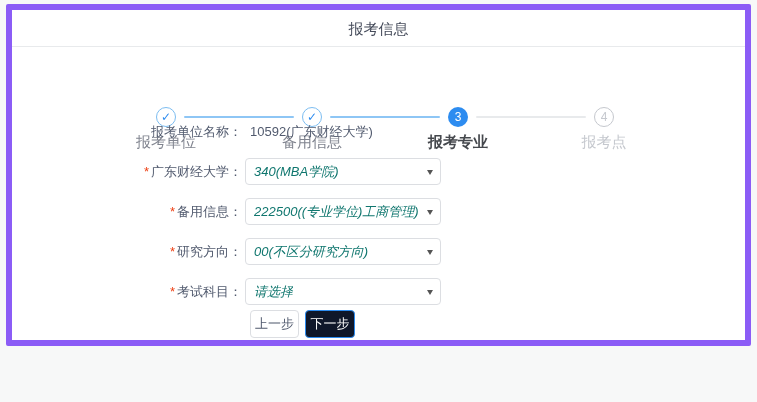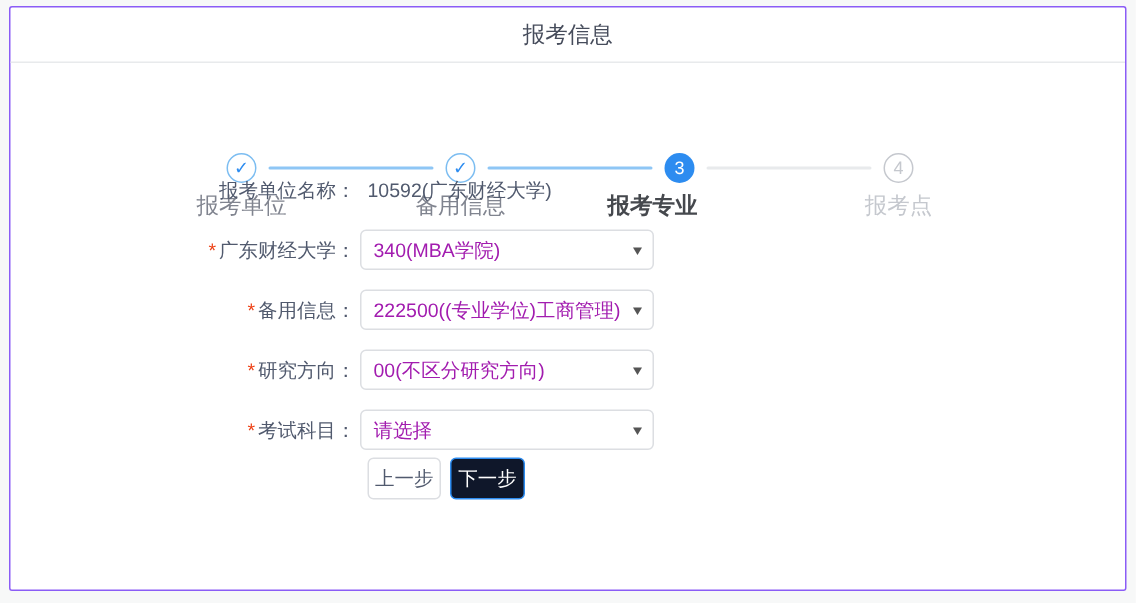--- a/index.html
+++ b/index.html
@@ -5,23 +5,23 @@
   * { margin: 0; padding: 0; box-sizing: border-box; }
   html, body {
     width: 757px; height: 402px;
     background: #f7f8f8;
     font-family: "Liberation Sans", "DejaVu Sans", sans-serif;
     overflow: hidden;
   }
   .card {
     position: absolute;
     left: 6px; top: 4px;
-    width: 745px; height: 390px;
+    width: 745px; height: 342px;
     background: #ffffff;
-    border: 1px solid #8b5cf6;
+    border: 6px solid #8b5cf6;
     border-radius: 2px;
   }
   .card-header {
     height: 37px;
     line-height: 37px;
     text-align: center;
     font-size: 15px;
     font-weight: 500;
     color: #464c5b;
     border-bottom: 1px solid #e8eaec;
@@ -67,21 +67,21 @@
     position: relative;
     margin-left: 3px;
     width: 196px; height: 27px;
     border: 1px solid #dcdee2;
     border-radius: 4px;
     background: #fff;
     display: flex; align-items: center;
     padding: 0 20px 0 8px;
     cursor: pointer;
   }
-  .select-value { font-size: 13px; color: #a21caf; white-space: nowrap; overflow: hidden; }
+  .select-value { font-size: 13px; color: #0f766e; white-space: nowrap; overflow: hidden; font-style: italic; }
   .caret {
     position: absolute; right: 7px; top: 11px;
     width: 0; height: 0;
     border-left: 3.5px solid transparent;
     border-right: 3.5px solid transparent;
     border-top: 5px solid #555;
   }
   
   .btn-row { display: flex; align-items: flex-start; margin-left: 238px; margin-top: -8px; }
   .btn {
@@ -117,21 +117,21 @@
     <div class="step-circle waiting" style="left:582px">
       <span>4</span>
     </div>
 
     <div class="step-line blue" style="left:172px;width:110px"></div>
     <div class="step-line blue" style="left:318px;width:110px"></div>
     <div class="step-line gray" style="left:464px;width:110px"></div>
 
     <div class="step-label finished" style="left:154px">报考单位</div>
     <div class="step-label finished" style="left:300px">备用信息</div>
-    <div class="step-label current" style="left:428px">报考专业</div>
+    <div class="step-label current" style="left:446px">报考专业</div>
     <div class="step-label waiting" style="left:592px">报考点</div>
   </div>
 
   <div class="form">
 
     <div class="form-row">
       <div class="form-label">报考单位名称：</div>
       <div class="static-value">10592(广东财经大学)</div>
     </div>
 

